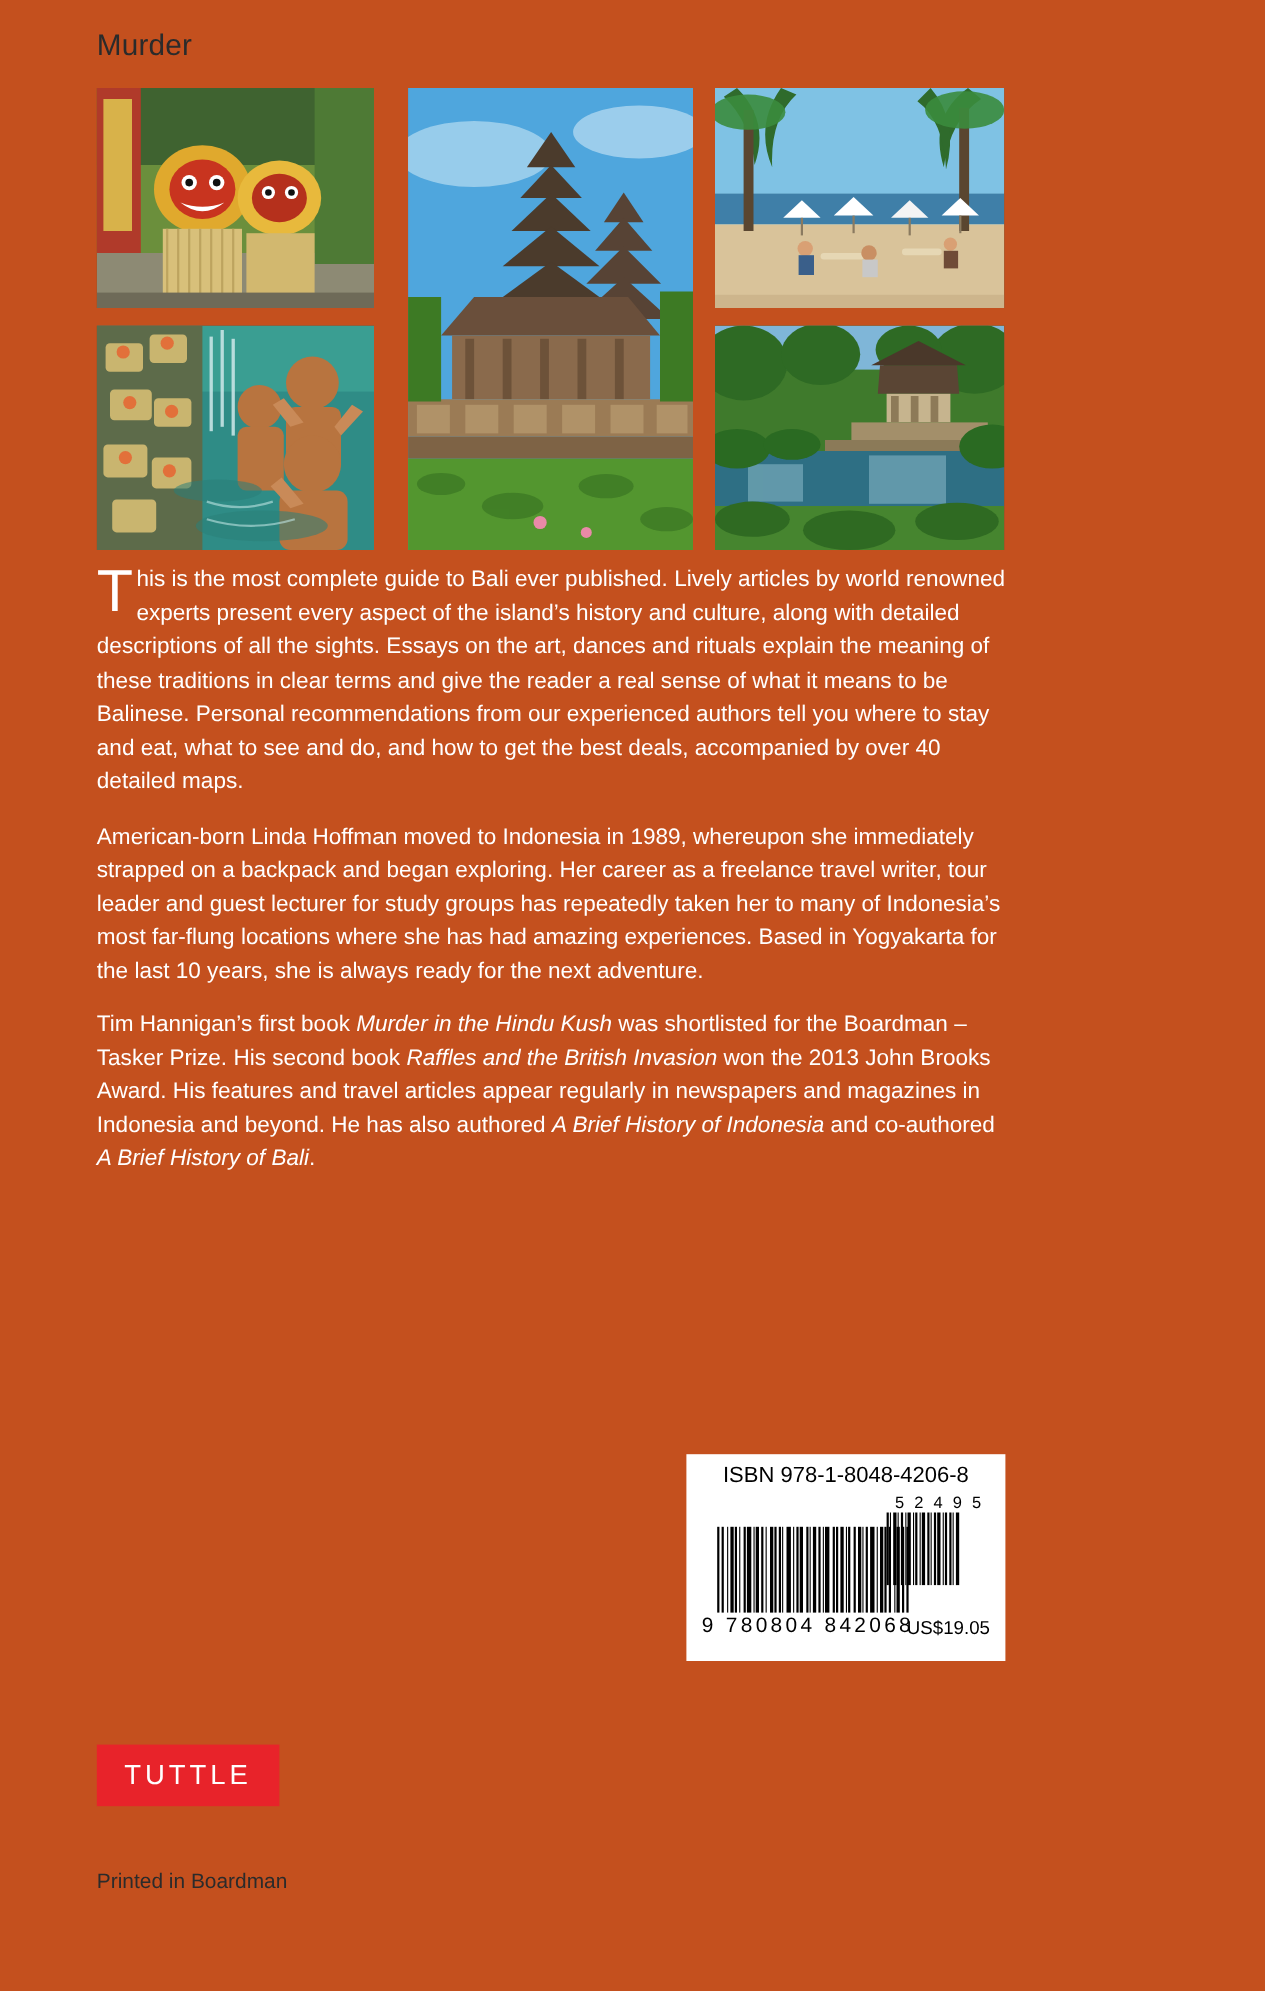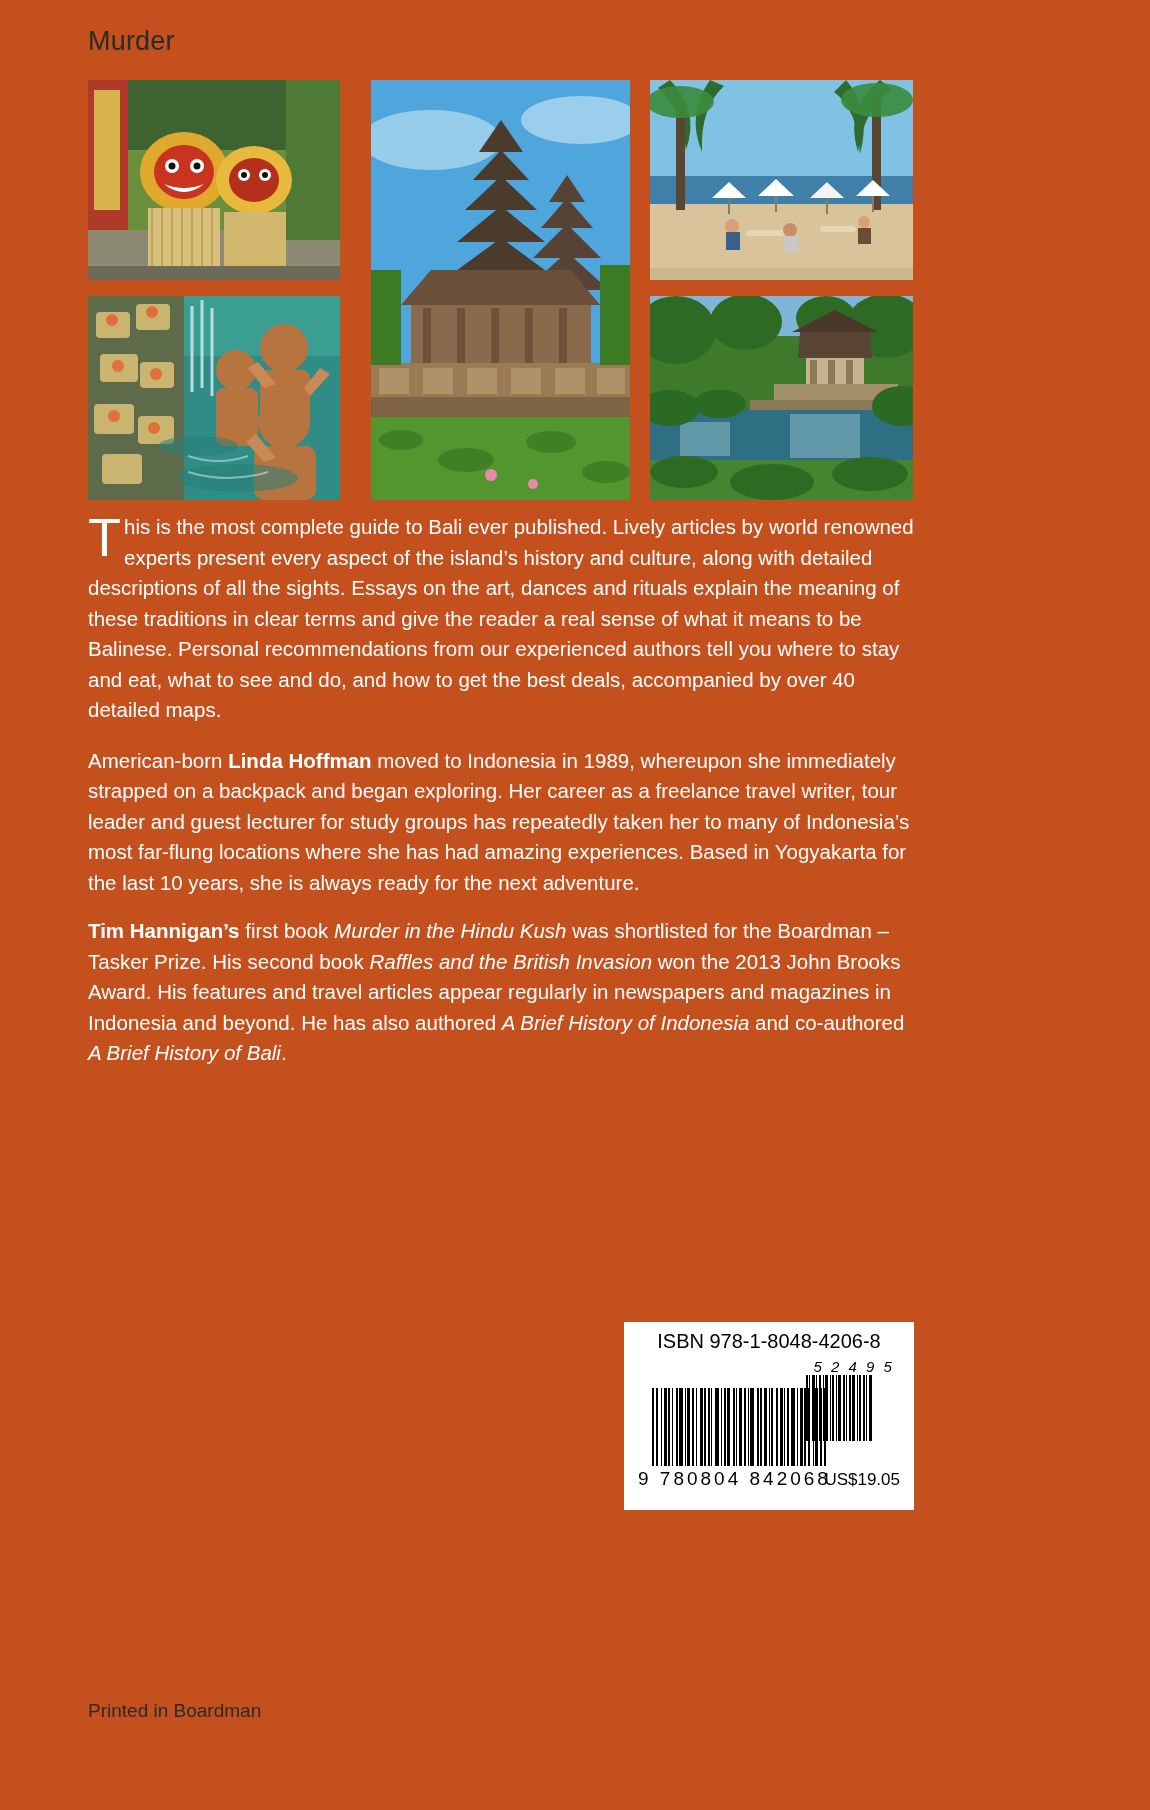--- a/index.html
+++ b/index.html
@@ -78,21 +78,21 @@
     line-height: 44px;
     padding: 3px 3px 0 0;
     color: #ffffff;
     font-family: "Liberation Sans", sans-serif;
   }
   .indent {
     text-indent: 26px;
   }
   .spacer-sm { height: 18px; }
   .spacer-md { height: 20px; }
-  strong { font-weight: bold; }
+  strong { font-weight: normal; }
   em { font-style: italic; }
 
   
   .tuttle-logo {
     position: absolute;
     left: 88px;
     top: 1586px;
     width: 166px;
     height: 56px;
     background: #e8232a;
@@ -140,21 +140,20 @@
     text-align: center;
     font-size: 20px;
     color: #000;
     font-family: "Liberation Sans", sans-serif;
   }
   .addon {
     position: absolute;
     right: 12px;
     top: 36px;
     width: 96px;
-    font-style: italic;
   }
   .addon-digits {
     text-align: center;
     font-size: 15px;
     letter-spacing: 2.5px;
     color: #000;
     font-family: "Liberation Sans", sans-serif;
   }
   .bars {
     display: flex;
@@ -427,20 +426,23 @@
   </div>
 
   <div class="copy">
     <p class="para-main"><span class="dropcap">T</span><span>his is the most complete guide to Bali ever published. Lively articles by world renowned experts present every aspect of the island’s history and culture, along with detailed descriptions of all the sights. Essays on the art, dances and rituals explain the meaning of these traditions in clear terms and give the reader a real sense of what it means to be Balinese. Personal recommendations from our experienced authors tell you where to stay and eat, what to see and do, and how to get the best deals, accompanied by over 40 detailed maps.</span></p>
     <div class="spacer-md"></div>
     <p><span>American-born </span><strong>Linda Hoffman</strong><span> moved to Indonesia in 1989, whereupon she immediately strapped on a backpack and began exploring. Her career as a freelance travel writer, tour leader and guest lecturer for study groups has repeatedly taken her to many of Indonesia’s most far-flung locations where she has had amazing experiences. Based in Yogyakarta for the last 10 years, she is always ready for the next adventure.</span></p>
     <div class="spacer-sm"></div>
     <p><strong>Tim Hannigan’s</strong><span>  first book </span><em>Murder in the Hindu Kush</em><span> was shortlisted for the Boardman –Tasker Prize. His second book </span><em>Raffles and the British Invasion</em><span> won the 2013 John Brooks Award. His features and travel articles appear regularly in newspapers and magazines in Indonesia and beyond. He has also authored </span><em>A Brief History of Indonesia</em><span> and co-authored </span><em>A Brief History of Bali</em><span>.</span></p>
   </div>
 
+  <div class="tuttle-logo">
+    <span>TUTTLE</span>
+  </div>
   <div class="printed">Printed in Boardman</div>
 
   <div class="isbn-block">
     <div class="isbn-text">ISBN 978-1-8048-4206-8</div>
 
     <div class="addon">
       <div class="addon-digits">5 2 4 9 5</div>
       <div class="bars">
         <span class="bar" style="width:2px"></span>
           <span class="bar sp" style="width:1px"></span>

